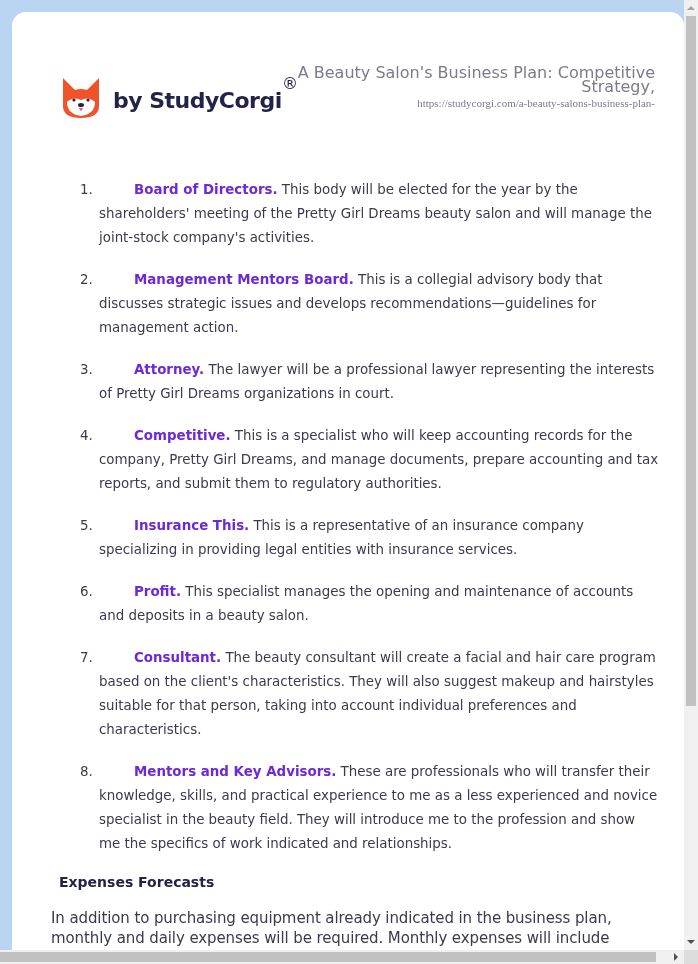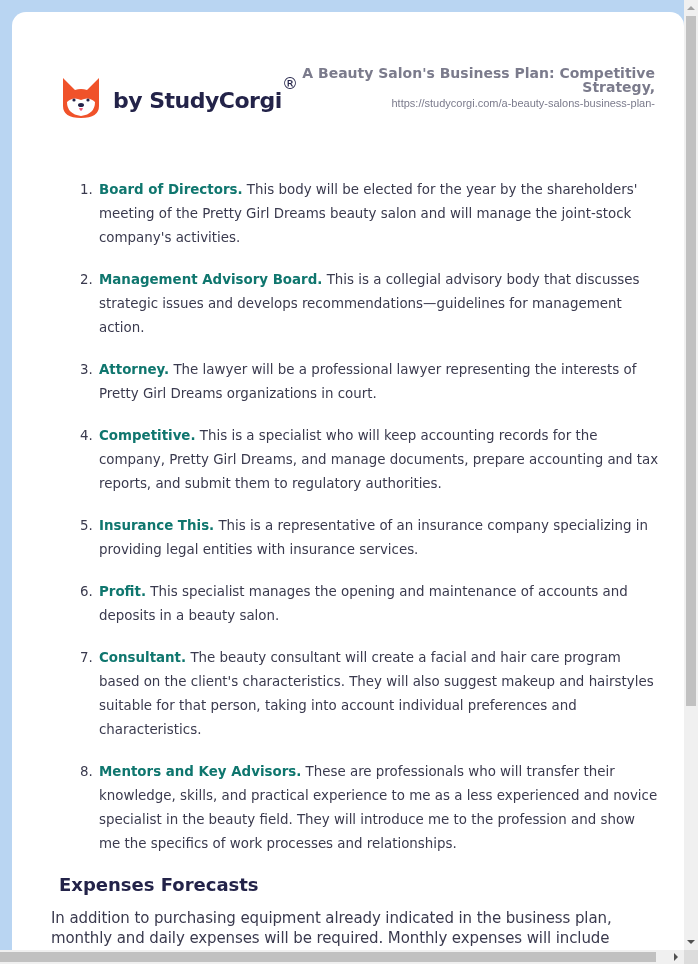--- a/index.html
+++ b/index.html
@@ -20,40 +20,40 @@
     font-weight:bold; font-size:22px; color:#232349; letter-spacing:-0.5px;
   }
   .logo-reg {
     position:absolute; left:221px; top:-2px; font-family:"DejaVu Sans", sans-serif;
     font-size:16px; color:#232349;
   }
   .doc-meta {
     position:absolute; right:29px; top:54px; width:360px; text-align:right;
   }
   .doc-title {
-    font-family:"DejaVu Sans", sans-serif; font-weight:bold; font-size:14px;
+    font-family:"DejaVu Sans", sans-serif; font-weight:normal; font-size:16px;
     line-height:14px; color:#7b7b8c;
   }
   .doc-url {
-    font-family:Liberation Sans, sans-serif; font-size:11px; line-height:13px;
+    font-family:Liberation Serif, serif; font-size:11px; line-height:13px;
     color:#7b7b8c; margin-top:3px;
   }
   .content {
     position:absolute; left:47px; top:166px; width:600px;
     font-family:"DejaVu Sans", sans-serif; color:#3a3a4e;
   }
   ol.roles { margin:0; padding:0 0 0 40px; list-style:none; counter-reset:item; }
   ol.roles li {
     position:relative; font-size:13.4px; line-height:24px; margin-bottom:18px;
     counter-increment:item;
   }
   ol.roles li .num { position:absolute; left:-19px; top:0; }
-  ol.roles li b { color:#0f766e; }
+  ol.roles li b { color:#6d28d9;margin-left:35px; }
   h2 {
-    font-family:"DejaVu Sans", sans-serif; font-weight:bold; font-size:18px;
+    font-family:"DejaVu Sans", sans-serif; font-weight:bold; font-size:14px;
     color:#232349; margin:0; position:absolute; left:47px; top:862px;
   }
   .para {
     position:absolute; left:39px; top:896px; width:600px;
     font-family:"DejaVu Sans", sans-serif; font-size:15px; line-height:20px;
     color:#3a3a4e; letter-spacing:-0.1px;
   }
   .vscroll {
     position:absolute; right:0; top:0; width:14px; height:950px; background:#f0f0f0;
   }
@@ -99,27 +99,27 @@
       </div>
       <div class="doc-url">
         <div>https://studycorgi.com/a-beauty-salons-business-plan-</div>
       </div>
     </div>
   </div>
 
   <div class="content">
     <ol class="roles">
       <li><span class="num">1.</span><b>Board of Directors.</b><span> This body will be elected for the year by the shareholders' meeting of the Pretty Girl Dreams beauty salon and will manage the joint-stock company's activities.</span></li>
-      <li><span class="num">2.</span><b>Management Advisory Board.</b><span> This is a collegial advisory body that discusses strategic issues and develops recommendations—guidelines for management action.</span></li>
+      <li><span class="num">2.</span><b>Management Mentors Board.</b><span> This is a collegial advisory body that discusses strategic issues and develops recommendations—guidelines for management action.</span></li>
       <li><span class="num">3.</span><b>Attorney.</b><span> The lawyer will be a professional lawyer representing the interests of Pretty Girl Dreams organizations in court.</span></li>
       <li><span class="num">4.</span><b>Competitive.</b><span> This is a specialist who will keep accounting records for the company, Pretty Girl Dreams, and manage documents, prepare accounting and tax reports, and submit them to regulatory authorities.</span></li>
       <li><span class="num">5.</span><b>Insurance This.</b><span> This is a representative of an insurance company specializing in providing legal entities with insurance services.</span></li>
       <li><span class="num">6.</span><b>Profit.</b><span> This specialist manages the opening and maintenance of accounts and deposits in a beauty salon.</span></li>
       <li><span class="num">7.</span><b>Consultant.</b><span> The beauty consultant will create a facial and hair care program based on the client's characteristics. They will also suggest makeup and hairstyles suitable for that person, taking into account individual preferences and characteristics.</span></li>
-      <li><span class="num">8.</span><b>Mentors and Key Advisors.</b><span> These are professionals who will transfer their knowledge, skills, and practical experience to me as a less experienced and novice specialist in the beauty field. They will introduce me to the profession and show me the specifics of work processes and relationships.</span></li>
+      <li><span class="num">8.</span><b>Mentors and Key Advisors.</b><span> These are professionals who will transfer their knowledge, skills, and practical experience to me as a less experienced and novice specialist in the beauty field. They will introduce me to the profession and show me the specifics of work indicated and relationships.</span></li>
     </ol>
   </div>
 
   <h2>Expenses Forecasts</h2>
   <div class="para">In addition to purchasing equipment already indicated in the business plan, monthly and daily expenses will be required. Monthly expenses will include</div>
 </div>
 
 <div class="vscroll">
   <div class="up"></div>
   <div class="thumb"></div>

